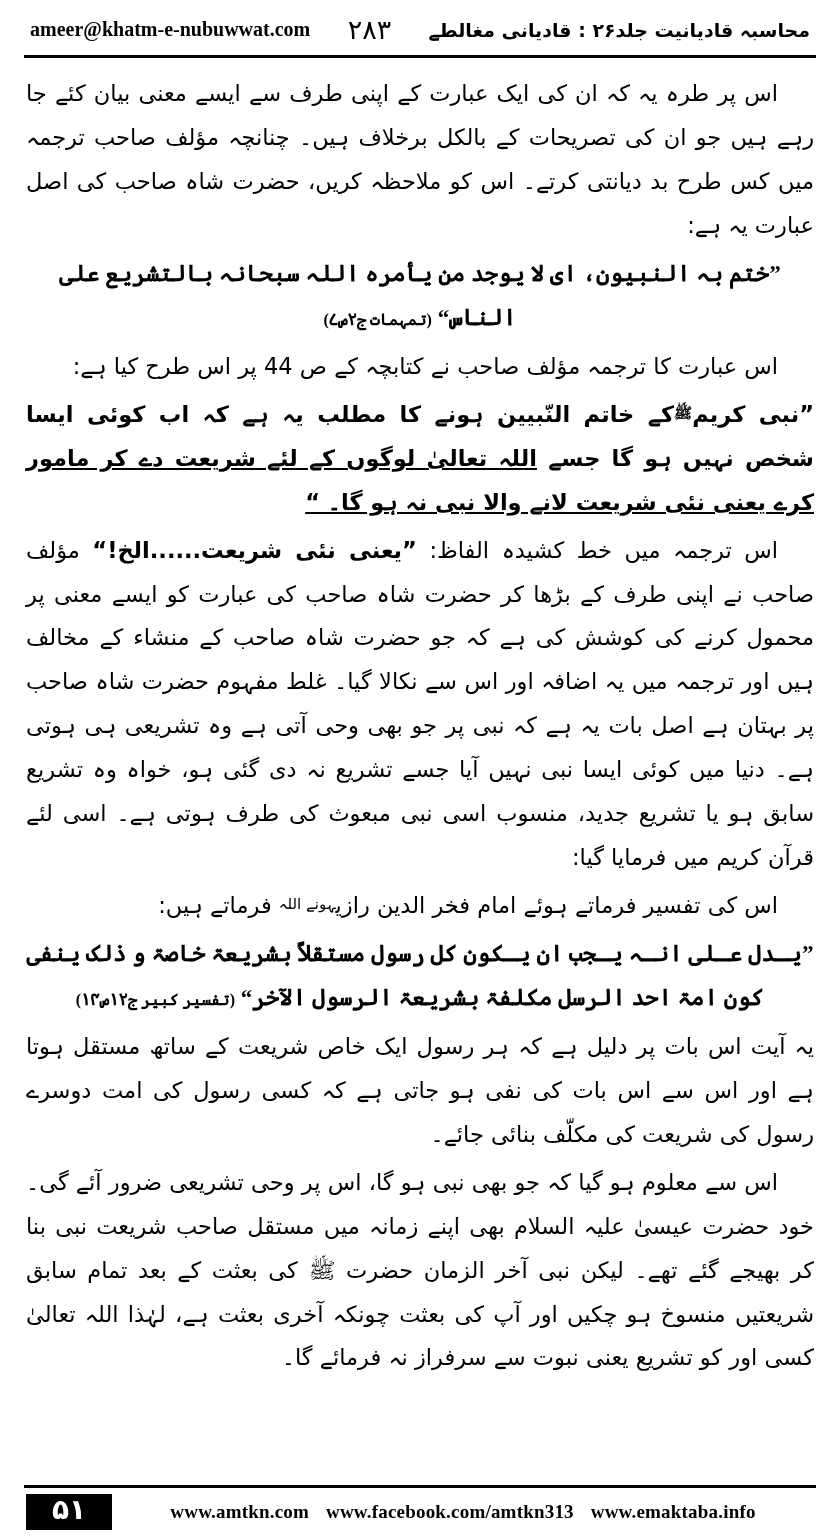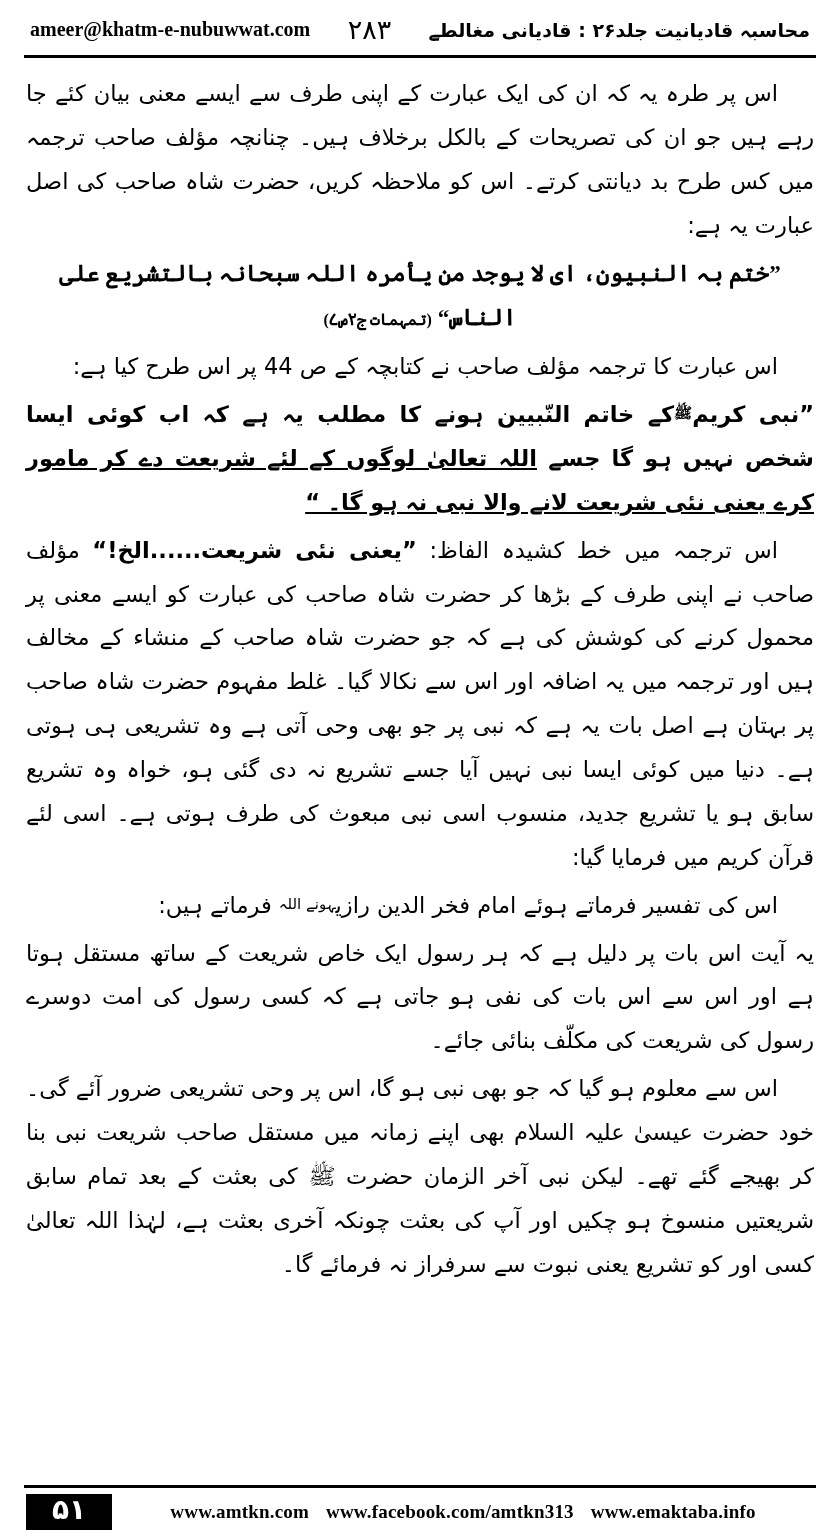--- a/index.html
+++ b/index.html
@@ -140,20 +140,21 @@
 
     <p class="indent"><span>اس عبارت کا ترجمہ مؤلف صاحب نے کتابچہ کے ص 44 پر اس طرح کیا ہے:</span></p>
 
     <p class="bold"><span>”نبی کریم</span><span class="sym">ﷺ</span><span>کے خاتم النّبیین ہونے کا مطلب یہ ہے کہ اب کوئی ایسا شخص نہیں ہو گا جسے</span> <span class="uline">اللہ تعالیٰ لوگوں کے لئے شریعت دے کر مامور کرے یعنی نئی شریعت لانے والا نبی نہ ہو گا۔ “</span></p>
 
     <p class="indent"><span>اس ترجمہ میں خط کشیدہ الفاظ:</span> <span class="bold">”یعنی نئی شریعت......الخ!“</span> <span>مؤلف صاحب نے اپنی طرف کے بڑھا کر حضرت شاہ صاحب کی عبارت کو ایسے معنی پر محمول کرنے کی کوشش کی ہے کہ جو حضرت شاہ صاحب کے منشاء کے مخالف ہیں اور ترجمہ میں یہ اضافہ اور اس سے نکالا گیا۔ غلط مفہوم حضرت شاہ صاحب پر بہتان ہے اصل بات یہ ہے کہ نبی پر جو بھی وحی آتی ہے وہ تشریعی ہی ہوتی ہے۔ دنیا میں کوئی ایسا نبی نہیں آیا جسے تشریع نہ دی گئی ہو، خواہ وہ تشریع سابق ہو یا تشریع جدید، منسوب اسی نبی مبعوث کی طرف ہوتی ہے۔ اسی لئے قرآن کریم میں فرمایا گیا:</span></p>
 
 
     <p class="indent"><span>اس کی تفسیر فرماتے ہوئے امام فخر الدین رازی</span><span class="sym">ہونے اللہ</span> <span>فرماتے ہیں:</span></p>
 
+    <p class="center arabic bold"><span>”یـدل عـلی انـہ یـجب ان یـکون کل رسول مستقلاً بشریعۃ خاصۃ و ذلک ینفی کون امۃ احد الرسل مکلفۃ بشریعۃ الرسول الآخر“</span> <span class="ref">(تفسیر کبیر ج۱۲ص۱۴)</span></p>
 
     <p><span>یہ آیت اس بات پر دلیل ہے کہ ہر رسول ایک خاص شریعت کے ساتھ مستقل ہوتا ہے اور اس سے اس بات کی نفی ہو جاتی ہے کہ کسی رسول کی امت دوسرے رسول کی شریعت کی مکلّف بنائی جائے۔</span></p>
 
     <p class="indent"><span>اس سے معلوم ہو گیا کہ جو بھی نبی ہو گا، اس پر وحی تشریعی ضرور آئے گی۔ خود حضرت عیسیٰ علیہ السلام بھی اپنے زمانہ میں مستقل صاحب شریعت نبی بنا کر بھیجے گئے تھے۔ لیکن نبی آخر الزمان حضرت ﷺ کی بعثت کے بعد تمام سابق شریعتیں منسوخ ہو چکیں اور آپ کی بعثت چونکہ آخری بعثت ہے، لہٰذا اللہ تعالیٰ کسی اور کو تشریع یعنی نبوت سے سرفراز نہ فرمائے گا۔</span></p>
 
   </div>
 
   <div class="footer">
     <hr class="footer-rule">
     <div class="footer-row">

